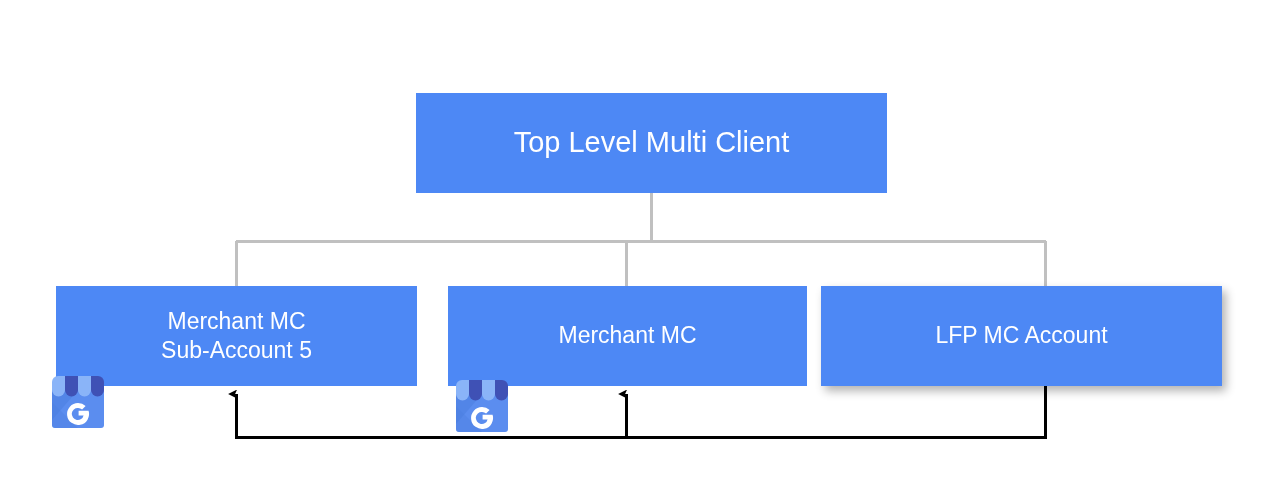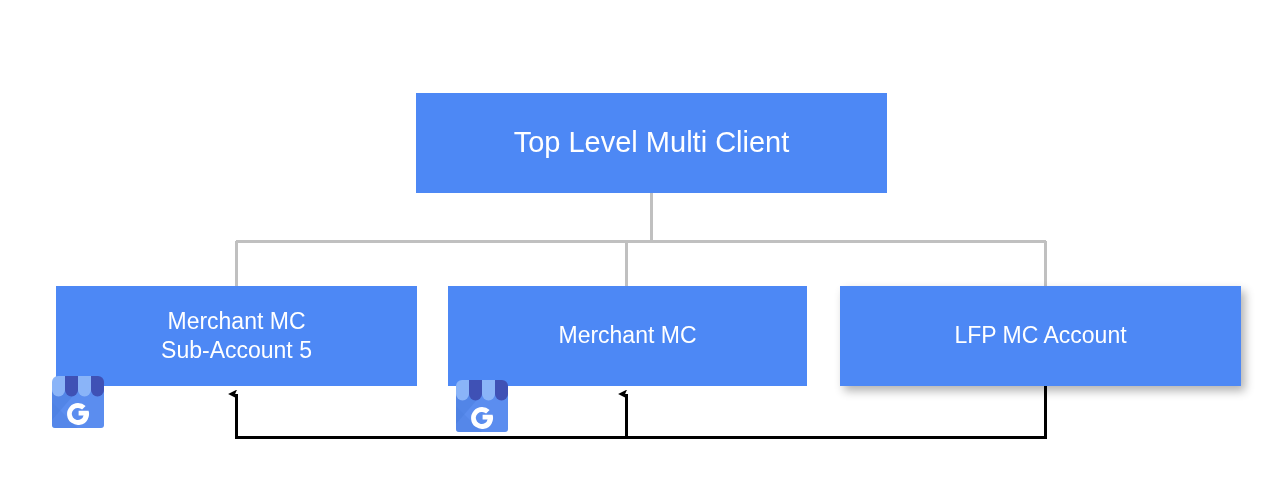--- a/index.html
+++ b/index.html
@@ -72,21 +72,21 @@
   #node-sub2 {
     left: 448px;
     top: 286px;
     width: 359px;
     height: 100px;
     background: #4d88f5;
     font-size: 23px;
   }
 
   #node-lfp {
-    left: 840px;
+    left: 821px;
     top: 286px;
     width: 401px;
     height: 100px;
     background: #4d88f5;
     font-size: 23px;
     box-shadow: 4px 5px 9px rgba(0,0,0,0.30);
     text-align: right;
   }
 
   

